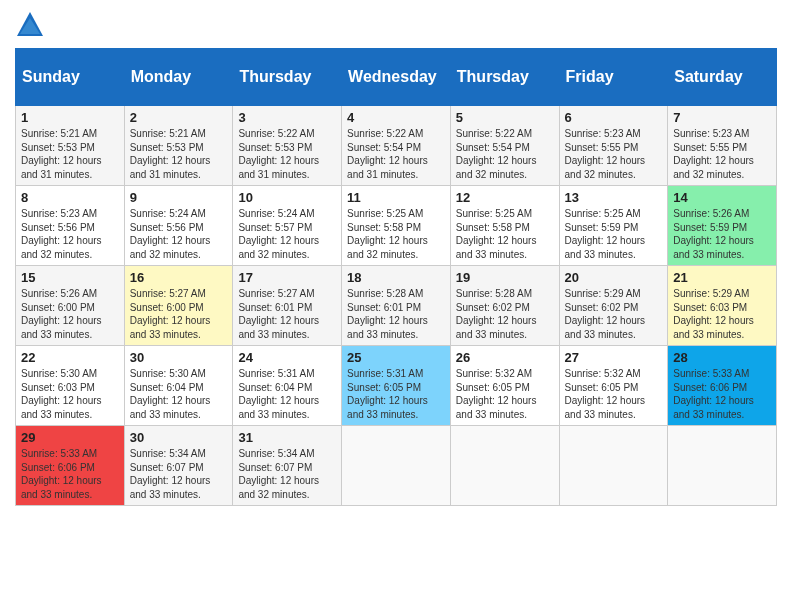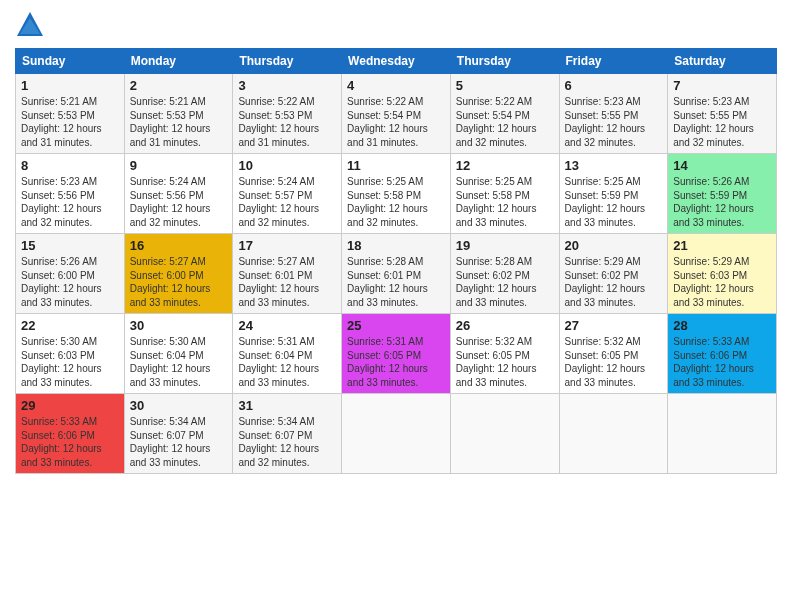--- a/index.html
+++ b/index.html
@@ -58,22 +58,22 @@
     }
     .calendar {
       width: 100%;
       border-collapse: collapse;
       font-size: 10px;
     }
     .calendar th {
       background: #1a6dc0;
       color: #fff;
       text-align: left;
-      padding: 5px 6px;
-      font-size: 12px;
+      padding: 19px 6px;
+      font-size: 16px;
       font-weight: bold;
       border: 1px solid #1a6dc0;
     }
     .calendar td {
       vertical-align: top;
       border: 1px solid #ccc;
       padding: 4px 5px;
       width: calc(100% / 7);
       height: 78px;
       background: #fff;
@@ -195,21 +195,21 @@
           <td style="background: #86efac;">
             <span class="day-number">14</span>
             <div class="day-info">Sunrise: 5:26 AM<br>Sunset: 5:59 PM<br>Daylight: 12 hours and 33 minutes.</div>
           </td>
         </tr>
         <tr>
           <td style="background: rgb(245, 245, 245);">
             <span class="day-number">15</span>
             <div class="day-info">Sunrise: 5:26 AM<br>Sunset: 6:00 PM<br>Daylight: 12 hours and 33 minutes.</div>
           </td>
-          <td style="background: #eab308;">
+          <td style="background: #fef9c3;">
             <span class="day-number">16</span>
             <div class="day-info">Sunrise: 5:27 AM<br>Sunset: 6:00 PM<br>Daylight: 12 hours and 33 minutes.</div>
           </td>
           <td style="background: rgb(245, 245, 245); margin-top: 36px;">
             <span class="day-number">17</span>
             <div class="day-info">Sunrise: 5:27 AM<br>Sunset: 6:01 PM<br>Daylight: 12 hours and 33 minutes.</div>
           </td>
           <td style="background: rgb(245, 245, 245);">
             <span class="day-number">18</span>
             <div class="day-info">Sunrise: 5:28 AM<br>Sunset: 6:01 PM<br>Daylight: 12 hours and 33 minutes.</div>
@@ -233,21 +233,21 @@
             <div class="day-info">Sunrise: 5:30 AM<br>Sunset: 6:03 PM<br>Daylight: 12 hours and 33 minutes.</div>
           </td>
           <td style="background: rgb(255, 255, 255);">
             <span class="day-number">30</span>
             <div class="day-info">Sunrise: 5:30 AM<br>Sunset: 6:04 PM<br>Daylight: 12 hours and 33 minutes.</div>
           </td>
           <td style="background: rgb(255, 255, 255);">
             <span class="day-number">24</span>
             <div class="day-info">Sunrise: 5:31 AM<br>Sunset: 6:04 PM<br>Daylight: 12 hours and 33 minutes.</div>
           </td>
-          <td style="background: #d946ef; margin-top: 19px;">
+          <td style="background: #7dd3fc; margin-top: 19px;">
             <span class="day-number">25</span>
             <div class="day-info">Sunrise: 5:31 AM<br>Sunset: 6:05 PM<br>Daylight: 12 hours and 33 minutes.</div>
           </td>
           <td style="background: rgb(255, 255, 255);">
             <span class="day-number">26</span>
             <div class="day-info">Sunrise: 5:32 AM<br>Sunset: 6:05 PM<br>Daylight: 12 hours and 33 minutes.</div>
           </td>
           <td style="background: rgb(255, 255, 255);">
             <span class="day-number">27</span>
             <div class="day-info">Sunrise: 5:32 AM<br>Sunset: 6:05 PM<br>Daylight: 12 hours and 33 minutes.</div>

